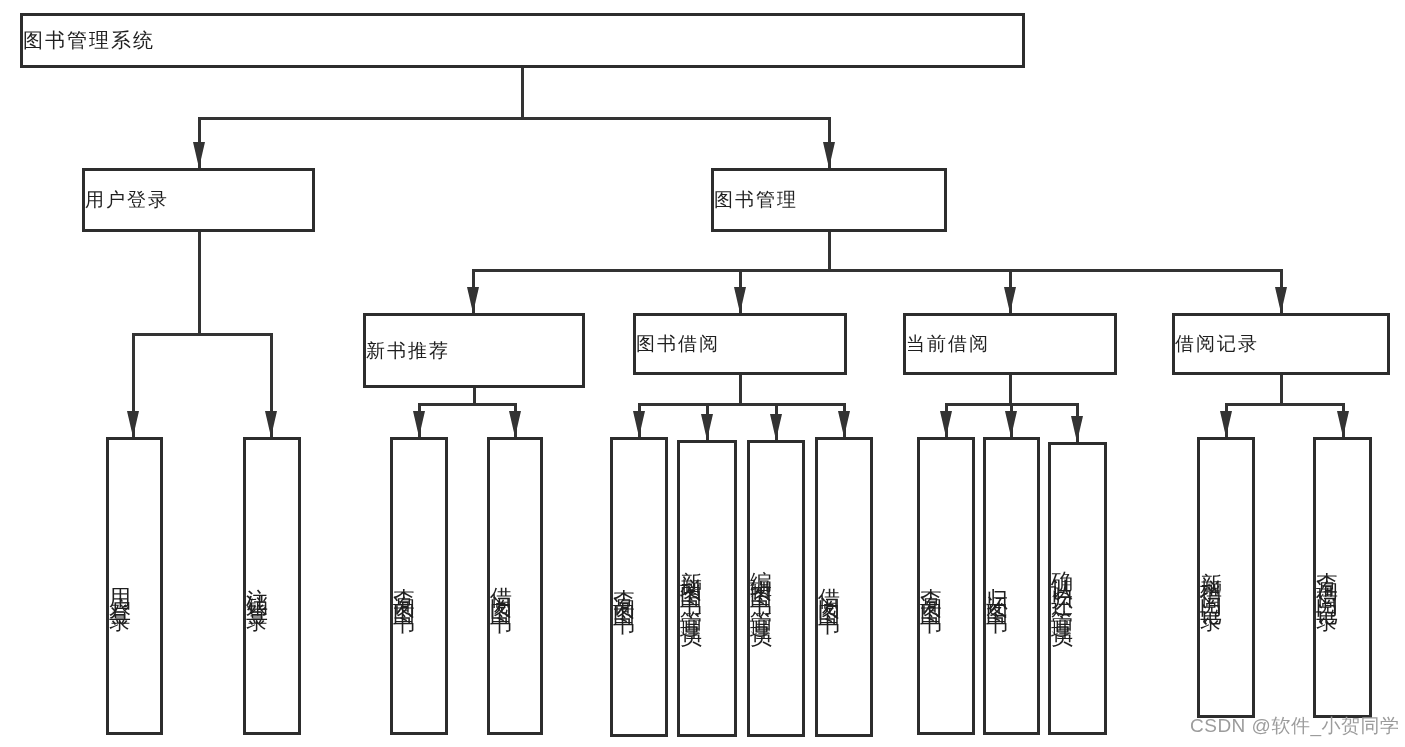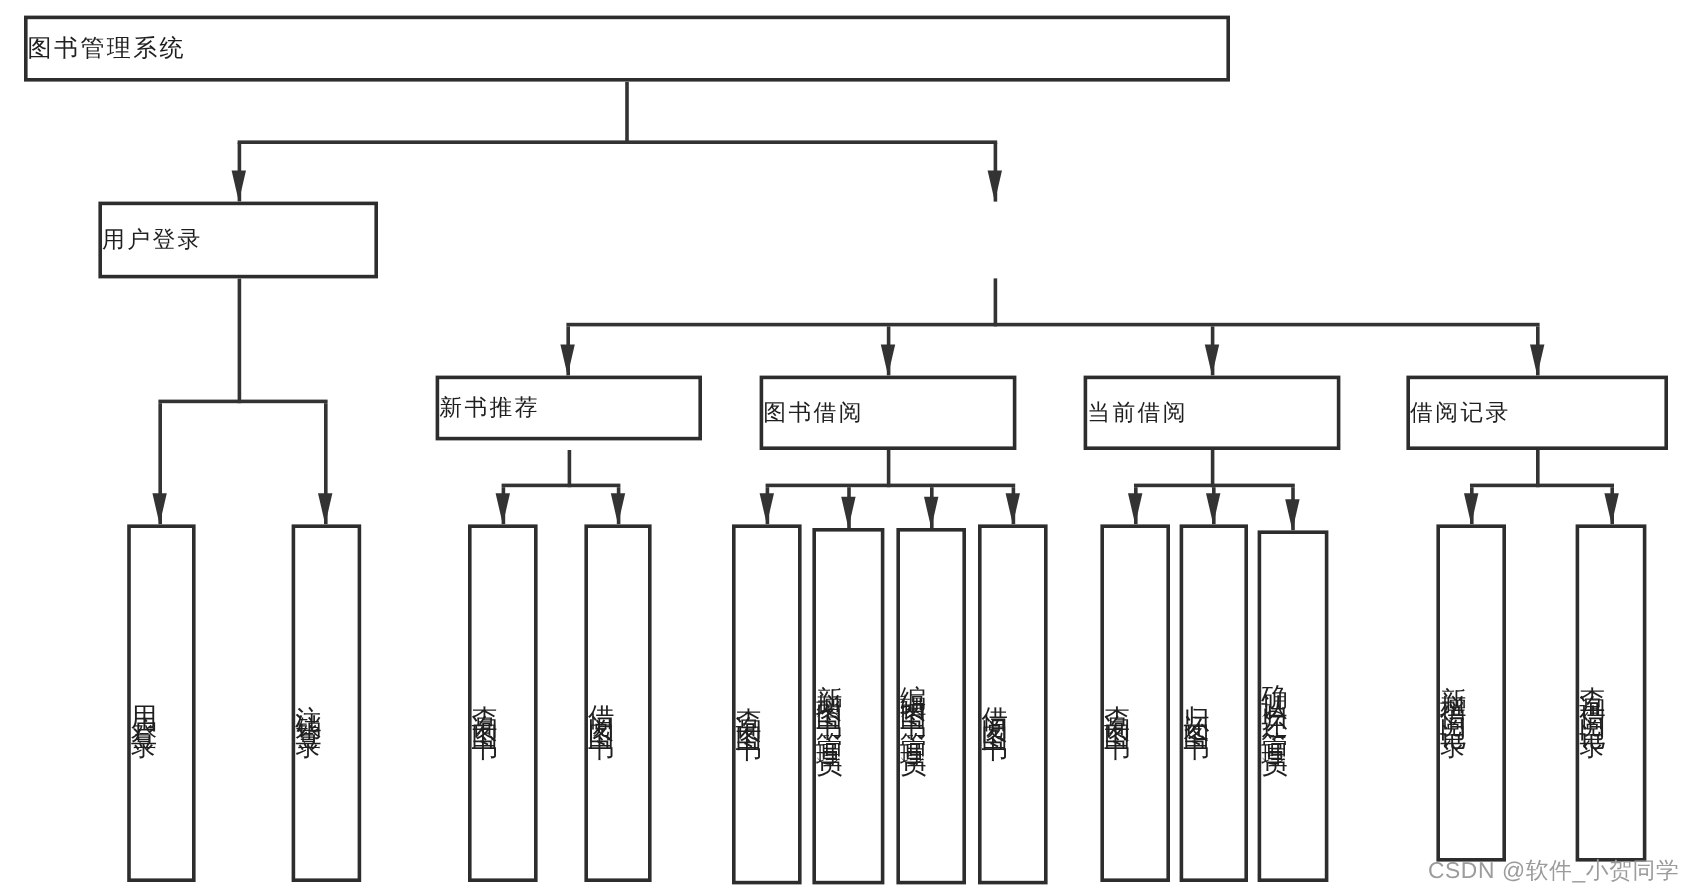--- a/index.html
+++ b/index.html
@@ -126,22 +126,25 @@
   <div class="arr" style="left:1219.5px;top:411px"></div>
   <div class="arr" style="left:1336.5px;top:411px"></div>
 
   <div class="box h root" style="left:20px;top:13px;width:1005px;height:55px">
     <span>图书管理系统</span>
   </div>
 
   <div class="box h" style="left:82px;top:168px;width:233px;height:64px">
     <span>用户登录</span>
   </div>
-
-  <div class="box h" style="left:363px;top:313px;width:222px;height:54px">
+  <div class="box h" style="left:711px;top:168px;width:236px;height:64px">
+    <span>图书管理</span>
+  </div>
+
+  <div class="box h" style="left:363px;top:313px;width:222px;height:75px">
     <span>新书推荐</span>
   </div>
   <div class="box h" style="left:903px;top:313px;width:214px;height:62px">
     <span>当前借阅</span>
   </div>
   <div class="box h" style="left:633px;top:313px;width:214px;height:62px">
     <span>图书借阅</span>
   </div>
   <div class="box h" style="left:1172px;top:313px;width:218px;height:62px">
     <span>借阅记录</span>

